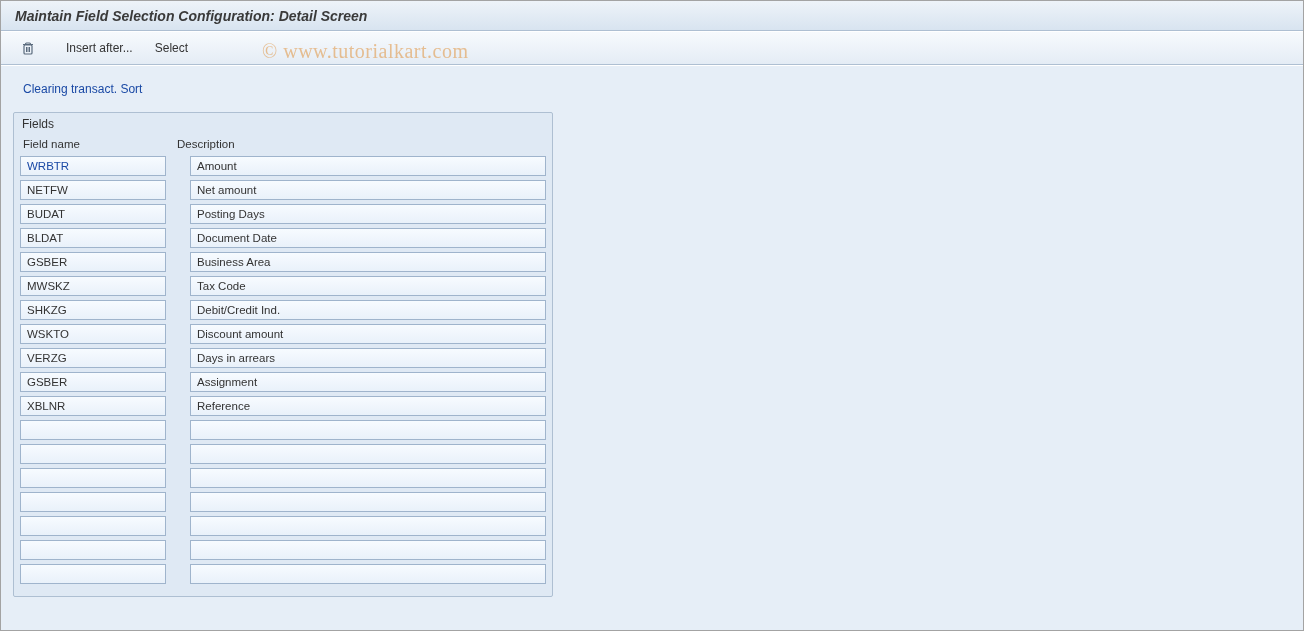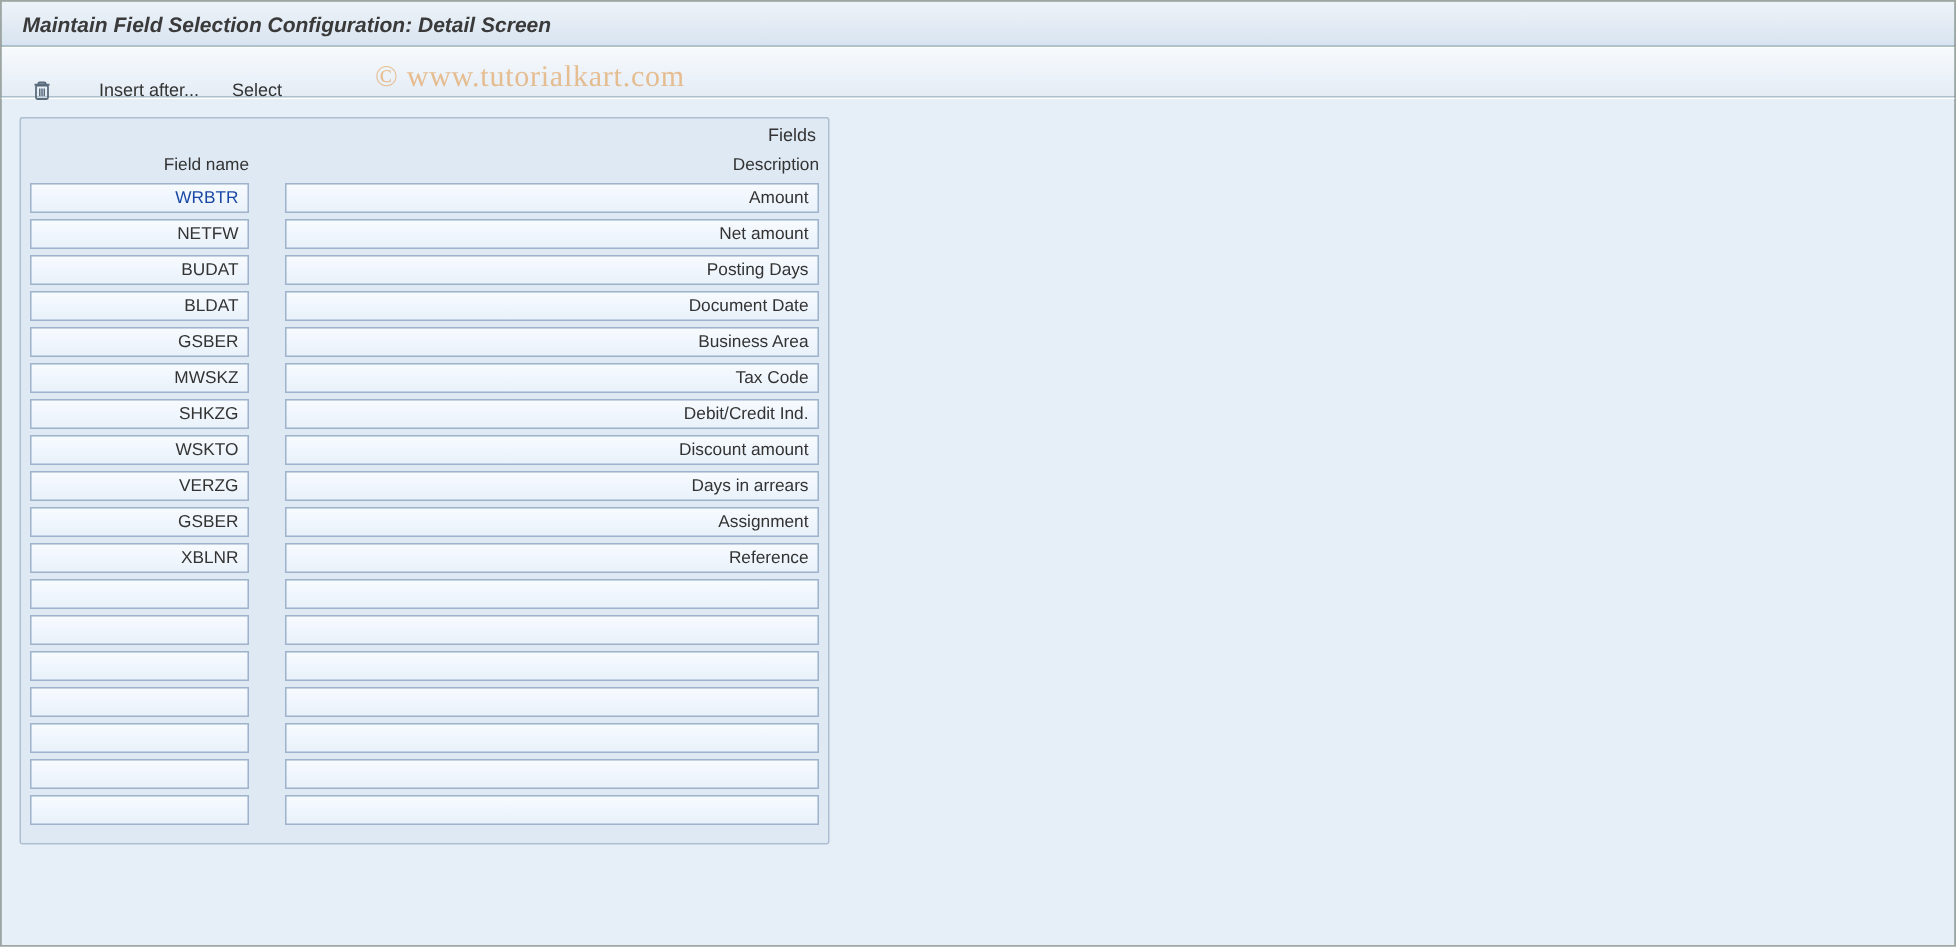--- a/index.html
+++ b/index.html
@@ -26,21 +26,21 @@
       align-items: center;
     }
     .titlebar .title {
       font-size: 14px;
       font-style: italic;
       font-weight: 700;
       color: #3a3a3a;
     }
     .toolbar {
       height: 34px;
-      padding: 16px 10px;
+      padding: 4px 10px;
       background: linear-gradient(#f7fafd, #e4ecf5);
       border-bottom: 1px solid #aebfd2;
       border-top: 1px solid #ffffff;
       display: flex;
       align-items: flex-start;
       gap: 4px;
     }
     .tb-btn {
       height: 24px;
       padding: 0 8px;
@@ -68,21 +68,20 @@
     .breadcrumb-line span {
       color: #1a49a5;
       font-size: 12px;
     }
 
     .groupbox {
       width: 540px;
       border: 1px solid #aebfd2;
       background: #dfe9f4;
       border-radius: 2px;
-      text-align: right;
     }
     .groupbox-title {
       padding: 4px 8px;
       font-size: 12px;
       color: #333;
       background: transparent;
     }
     .grid-headers {
       display: flex;
       padding: 3px 6px 6px 6px;
@@ -110,21 +109,21 @@
       overflow: hidden;
       white-space: nowrap;
     }
     .cell.fn { flex: 0 0 146px; }
     .cell.desc { flex: 1; }
     .row.first .cell.fn { color: #1a49a5; }
 
     .watermark {
       position: absolute;
       top: 40px;
-      left: 250px;
+      left: 262px;
       font-size: 20px;
       color: rgba(224, 145, 60, 0.55);
       font-family: Georgia, 'Times New Roman', serif;
       letter-spacing: 0.5px;
       pointer-events: none;
       display: flex;
       align-items: center;
       gap: 8px;
     }
   </style>
@@ -146,20 +145,23 @@
           <path d="M6.5 7v5M8 7v5M9.5 7v5" stroke="#5a6b7d" stroke-width="1"></path>
         </svg>
       </span>
     </span>
     <span class="tb-sep"></span>
     <span class="tb-btn">Insert after...</span>
     <span class="tb-btn">Select</span>
   </div>
 
   <div class="content">
+    <div class="breadcrumb-line">
+      <span>Clearing transact. Sort</span>
+    </div>
 
     <div class="groupbox">
       <div class="groupbox-title">Fields</div>
       <div class="grid-headers">
         <div class="hdr-fieldname">Field name</div>
         <div class="hdr-desc">Description</div>
       </div>
       <div class="rows" id="rows">
           <div class="row first">
             <div class="cell fn">WRBTR</div>

